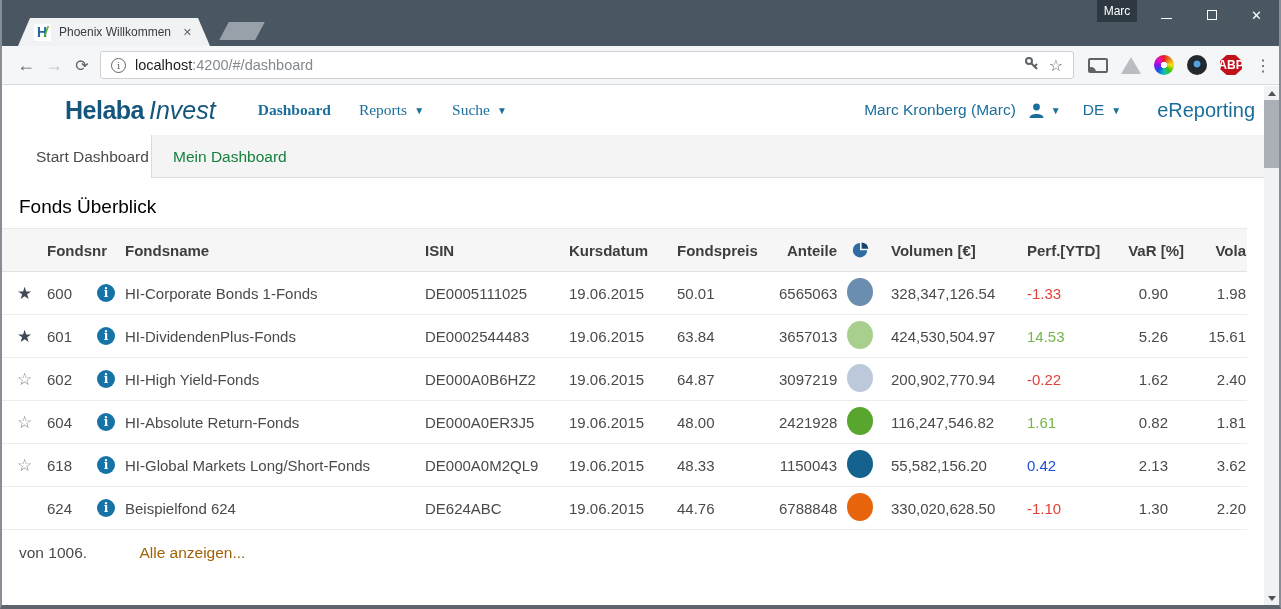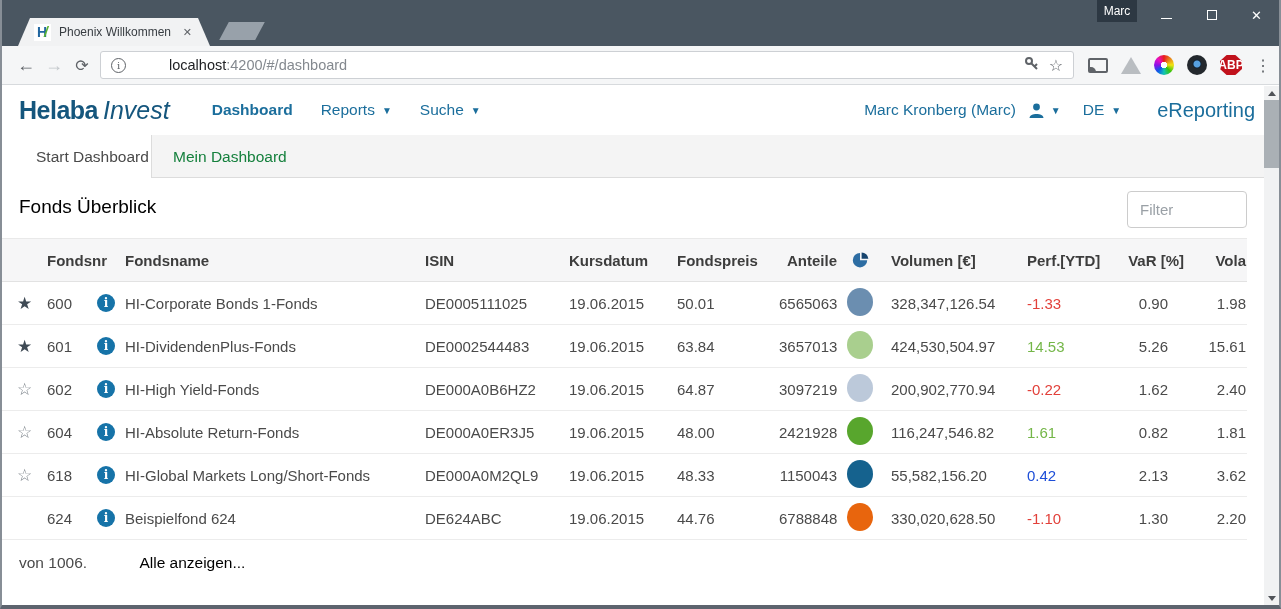--- a/index.html
+++ b/index.html
@@ -22,42 +22,42 @@
   .glyph-min { display:block; width:11px; height:1px; background:#fff; margin-top:6px; }
   .glyph-max { display:block; width:10px; height:10px; border:1px solid #fff; }
 
   
   .toolbar { height:39px; background:#f5f6f7; border-bottom:1px solid #d7dadd; display:flex; align-items:center; padding:0 10px; }
   .nav-ico { width:28px; text-align:center; font-size:18px; color:#5f6368; }
   .nav-ico.disabled { color:#c3c7cb; }
   .reload { font-size:16px; }
   .urlbox { flex:1; height:28px; background:#fff; border:1px solid #cdd0d4; border-radius:3px; margin:0 8px 0 4px; display:flex; align-items:center; padding:0 10px; }
   .info-circ { width:15px; height:15px; border:1.5px solid #5f6368; border-radius:50%; color:#5f6368; font-size:10px; font-family:"DejaVu Serif", serif; display:flex; align-items:center; justify-content:center; margin-right:9px; flex-shrink:0; }
-  .url-text { font-size:14.5px; color:#202124; white-space:nowrap; flex:1;margin-left:34px; }
+  .url-text { font-size:14.5px; color:#202124; white-space:nowrap; flex:1; }
   .url-rest { color:#84898f; }
   .key-ico { margin:0 10px; }
   .star-ico { font-size:16px; color:#5f6368; }
   .ext { display:flex; align-items:center; gap:13px; margin-left:6px; }
   .cast-ico { width:20px; height:15px; border:2px solid #5f6368; border-radius:2px; position:relative; }
   .cast-ico::after { content:""; position:absolute; left:-1px; bottom:-1px; width:7px; height:5px; background:#5f6368; border-top-right-radius:7px; }
   .drive-ico { width:0; height:0; border-left:10px solid transparent; border-right:10px solid transparent; border-bottom:17px solid #b9bdc1; }
   .wheel-ico { width:20px; height:20px; border-radius:50%;
     background:radial-gradient(circle at center, #fff 0 3px, rgba(255,255,255,0) 3.5px),
       conic-gradient(#e81c1c, #e8851c, #f2e410, #37c410, #10c4b4, #1058e8, #8c10e8, #e810c0, #e81c1c); }
   .cam-ico { width:20px; height:20px; border-radius:50%; background:radial-gradient(circle at 50% 45%, #57a0e0 0 3px, #123 4px, #23282d 5px 10px); }
   .abp-ico { width:22px; height:20px; background:#c1121c; color:#fff; font-size:12px; font-weight:700; display:flex; align-items:center; justify-content:center; clip-path:polygon(30% 0,70% 0,100% 30%,100% 70%,70% 100%,30% 100%,0 70%,0 30%); }
   .dots-ico { font-size:16px; color:#5f6368; letter-spacing:0; width:14px; text-align:center; }
 
   
   .app-header { height:50px; background:#fff; display:flex; align-items:center; padding:0 24px 0 17px; }
-  .logo { font-size:25px; color:#15567d; white-space:nowrap; }
+  .logo { font-size:25px; color:#15567d; white-space:nowrap;margin-left:46px; }
   .logo .bold { font-weight:800; letter-spacing:-0.5px; }
   .logo .ital { font-style:italic; font-weight:300; margin-left:5px; }
   .main-nav { display:flex; align-items:center; gap:28px; margin-left:42px; font-size:15.5px; color:#1b6e9c; }
-  .main-nav .item { display:flex; align-items:center; gap:7px; cursor:pointer; }
+  .main-nav .item { display:flex; align-items:center; gap:7px; cursor:pointer;font-family:Liberation Serif, serif; }
   .main-nav .active { font-weight:700; }
   .caret { font-size:10px; color:#1b6e9c; }
   .header-right { margin-left:auto; display:flex; align-items:center; font-size:15.5px; color:#1b6e9c; }
   .user-ico { margin:0 6px 0 12px; display:flex; }
   .lang { margin-left:22px; display:flex; align-items:center; gap:7px; }
   .product { font-size:20px; margin-left:36px; color:#1b6e9c; }
 
   
   .dash-tabs { position:relative; height:43px; background:#f4f4f4; border-bottom:1px solid #dcdcdc; }
   .dash-tab { position:absolute; top:0; height:43px; display:flex; align-items:center; font-size:15.5px; }
@@ -81,21 +81,21 @@
   .star-cell { font-size:17px; padding-left:6px; }
   .info-ico { display:inline-flex; width:18px; height:18px; border-radius:50%; background:#1673a8; color:#fff; align-items:center; justify-content:center; font-size:12px; font-weight:700; font-family:"DejaVu Serif", serif; }
   .info-ico::before { content:"i"; }
   .dot { display:inline-block; width:26px; height:28px; border-radius:50%; }
   .vol-cell { padding-left:8px; }
   .var-cell { padding-right:16px; }
   .pie-wrap { display:flex; justify-content:center; }
 
   
   .tbl-footer { padding:14px 0 0 17px; font-size:15.5px; color:#4a4a4a; }
-  .tbl-footer a { color:#000000; text-decoration:none;margin-left:48px; }
+  .tbl-footer a { color:#a16207; text-decoration:none;margin-left:48px; }
 
   
   .scrollbar { position:absolute; top:86px; right:0; width:15px; height:519px; background:#f1f2f3; }
   .sb-arrow { position:absolute; left:0; width:15px; height:14px; display:flex; align-items:center; justify-content:center; }
   .sb-up { top:0; }
   .sb-down { bottom:0; }
   .tri-up { width:0; height:0; border-left:4px solid transparent; border-right:4px solid transparent; border-bottom:5px solid #505358; }
   .tri-down { width:0; height:0; border-left:4px solid transparent; border-right:4px solid transparent; border-top:5px solid #505358; }
   .sb-thumb { position:absolute; left:0; top:14px; width:15px; height:68px; background:#aab0b5; }
 </style>
@@ -185,21 +185,20 @@
   </div>
 
   <div class="dash-tabs">
     <div class="dash-tab active">Start Dashboard</div>
     <div class="dash-tab inactive">Mein Dashboard</div>
   </div>
 
   <div class="panel">
     <div class="panel-head">
       <div class="panel-title">Fonds Überblick</div>
-      <input class="filter-input" type="text" placeholder="Filter" style="">
     </div>
 
     <div class="tbl">
       <div class="trow thead">
         <span></span>
         <span>Fondsnr</span>
         <span></span>
         <span>Fondsname</span>
         <span>ISIN</span>
         <span>Kursdatum</span>

